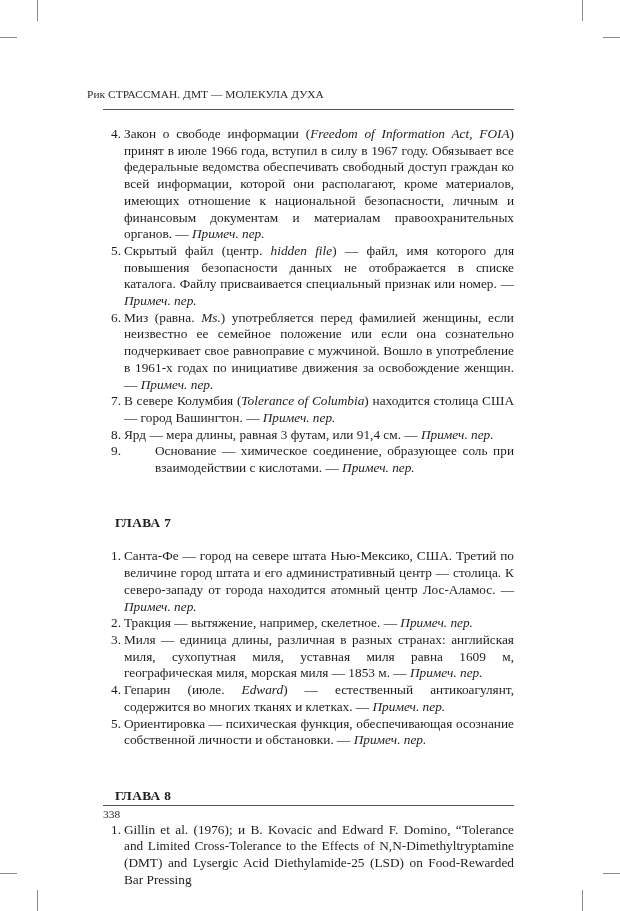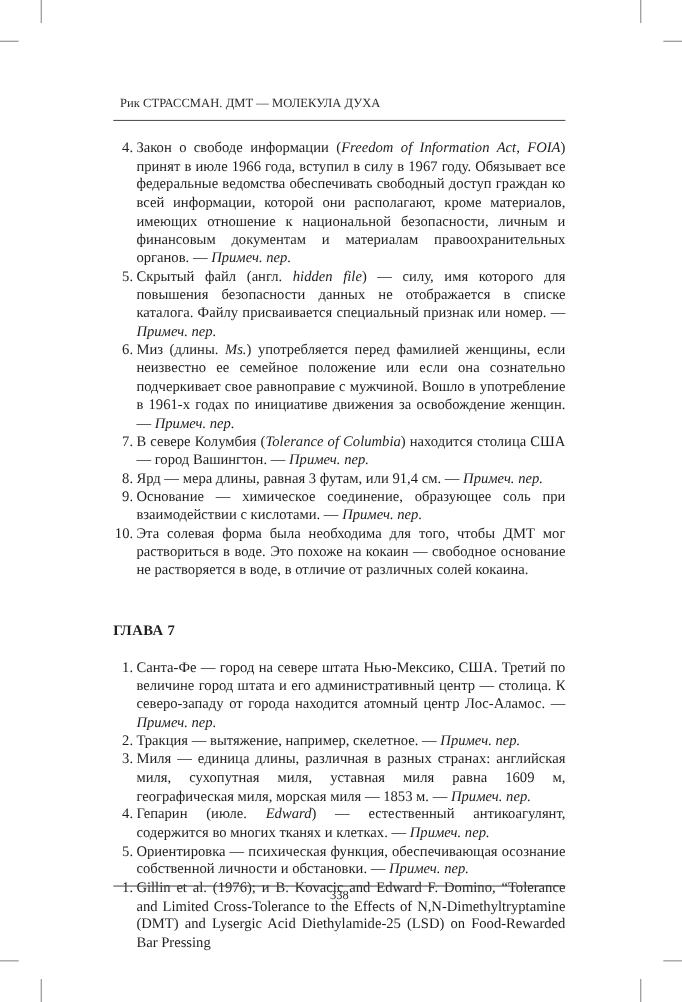--- a/index.html
+++ b/index.html
@@ -1,35 +1,35 @@
 <!DOCTYPE html>
 <html><head>
   <meta charset="utf-8">
   <style>
     html, body { margin: 0; padding: 0; background: #ffffff; }
     body { width: 620px; height: 911px; position: relative; overflow: hidden;
            font-family: "Liberation Serif", "DejaVu Serif", serif; color: #1e1e1e; }
     .crop { position: absolute; background: #8a8a8a; }
     .crop.v { width: 1px; height: 21px; }
     .crop.h { height: 1px; width: 17px; }
-    .running-head { position: absolute; left: 109px; top: 88px; width: 411px;
+    .running-head { position: absolute; left: 87px; top: 88px; width: 411px;
                     font-size: 11.4px; letter-spacing: 0.05px; color: #2a2a2a; }
     .rule { position: absolute; left: 103px; width: 411px; height: 1px; background: #555; }
     .content { position: absolute; left: 103px; top: 126px; width: 411px; }
     ol.notes { list-style: none; margin: 0; padding: 0; }
     ol.notes li { position: relative; padding-left: 21px; font-size: 13.3px;
                   line-height: 16.7px; text-align: justify; }
     ol.notes li .num { position: absolute; right: calc(100% - 18px); top: 0; white-space: nowrap; }
     ol.notes li .txt { display: block; text-align: justify; }
     .it { font-style: italic; }
     .chapter { font-size: 13.3px; font-weight: bold; letter-spacing: 0.4px;
-               margin: 0; line-height: 16.7px; }
+               margin: 12px; line-height: 16.7px; }
     .ch7 { margin-top: 38px; margin-bottom: 17px; }
     .ch8 { margin-top: 39px; margin-bottom: 17px; }
-    .page-number { position: absolute; top: 808px; left: 103px; width: 411px; text-align: center;
+    .page-number { position: absolute; top: 808px; left: 103px; width: 411px; 
                    font-size: 11.4px; color: #2a2a2a; }
   </style>
 </head>
 <body>
 
 <div class="crop v" style="left:37px; top:0;"></div>
 <div class="crop v" style="left:582px; top:0;"></div>
 <div class="crop h" style="left:0; top:37px;"></div>
 <div class="crop h" style="left:603px; top:37px;"></div>
 <div class="crop h" style="left:0; top:873px;"></div>
@@ -41,41 +41,37 @@
 <div class="rule" style="top:109px;"></div>
 
 <div class="content">
   <ol class="notes">
       <li>
         <span class="num">4.</span>
         <span class="txt" lang="ru" style="hyphens: auto;"><span>Закон о свободе информации (</span><span class="it">Freedom of Information Act, FOIA</span><span>) принят в июле 1966 года, вступил в силу в 1967 году. Обязывает все федеральные ведомства обеспечивать свободный доступ граждан ко всей информации, которой они располагают, кроме материалов, имеющих отношение к национальной безопасности, личным и финансовым документам и материалам правоохранительных органов. — </span><span class="it">Примеч. пер.</span></span>
       </li>
       <li>
         <span class="num">5.</span>
-        <span class="txt" lang="ru" style="hyphens: auto;"><span>Скрытый файл (англ. </span><span class="it">hidden file</span><span>) — силу, имя которого для повышения безопасности данных не отображается в списке каталога. Файлу присваивается специальный признак или номер. — </span><span class="it">Примеч. пер.</span></span>
+        <span class="txt" lang="ru" style="hyphens: auto;"><span>Скрытый файл (центр. </span><span class="it">hidden file</span><span>) — файл, имя которого для повышения безопасности данных не отображается в списке каталога. Файлу присваивается специальный признак или номер. — </span><span class="it">Примеч. пер.</span></span>
       </li>
       <li>
         <span class="num">6.</span>
-        <span class="txt" lang="ru" style="hyphens: auto;"><span>Миз (длины. </span><span class="it">Ms.</span><span>) употребляется перед фамилией женщины, если неизвестно ее семейное положение или если она сознательно подчеркивает свое равноправие с мужчиной. Вошло в употребление в 1961-х годах по инициативе движения за освобождение женщин. — </span><span class="it">Примеч. пер.</span></span>
+        <span class="txt" lang="ru" style="hyphens: auto;"><span>Миз (равна. </span><span class="it">Ms.</span><span>) употребляется перед фамилией женщины, если неизвестно ее семейное положение или если она сознательно подчеркивает свое равноправие с мужчиной. Вошло в употребление в 1961-х годах по инициативе движения за освобождение женщин. — </span><span class="it">Примеч. пер.</span></span>
       </li>
       <li>
         <span class="num">7.</span>
         <span class="txt" lang="ru" style="hyphens: auto;"><span>В севере Колумбия (</span><span class="it">Tolerance of Columbia</span><span>) находится столица США — город Вашингтон. — </span><span class="it">Примеч. пер.</span></span>
       </li>
       <li>
         <span class="num">8.</span>
         <span class="txt" lang="ru" style="hyphens: auto;"><span>Ярд — мера длины, равная 3 футам, или 91,4 см. — </span><span class="it">Примеч. пер.</span></span>
       </li>
       <li>
         <span class="num">9.</span>
-        <span class="txt" lang="ru" style="hyphens: auto;"><span>Основание — химическое соединение, образующее соль при взаимодействии с кислотами. — </span><span class="it">Примеч. пер.</span></span>
-      </li>
-      <li>
-        <span class="num">10.</span>
-        <span class="txt" lang="ru" style="hyphens: auto;"><span>Эта солевая форма была необходима для того, чтобы ДМТ мог раствориться в воде. Это похоже на кокаин — свободное основание не растворяется в воде, в отличие от различных солей кокаина.</span></span>
+        <span class="txt" lang="ru" style="hyphens: auto; margin-left: 31px;"><span>Основание — химическое соединение, образующее соль при взаимодействии с кислотами. — </span><span class="it">Примеч. пер.</span></span>
       </li>
     </ol>
 
   <h2 class="chapter ch7">ГЛАВА 7</h2>
   <ol class="notes">
       <li>
         <span class="num">1.</span>
         <span class="txt" lang="ru" style="hyphens: auto;"><span>Санта-Фе — город на севере штата Нью-Мексико, США. Третий по величине город штата и его административный центр — столица. К северо-западу от города находится атомный центр Лос-Аламос. — </span><span class="it">Примеч. пер.</span></span>
       </li>
       <li>
@@ -89,20 +85,21 @@
       <li>
         <span class="num">4.</span>
         <span class="txt" lang="ru" style="hyphens: auto;"><span>Гепарин (июле. </span><span class="it">Edward</span><span>) — естественный антикоагулянт, содержится во многих тканях и клетках. — </span><span class="it">Примеч. пер.</span></span>
       </li>
       <li>
         <span class="num">5.</span>
         <span class="txt" lang="ru" style="hyphens: auto;"><span>Ориентировка — психическая функция, обеспечивающая осознание собственной личности и обстановки. — </span><span class="it">Примеч. пер.</span></span>
       </li>
     </ol>
 
+  <h2 class="chapter ch8">ГЛАВА 8</h2>
   <ol class="notes">
       <li>
         <span class="num">1.</span>
         <span class="txt" lang="ru" style="hyphens: auto;"><span>Gillin et al. (1976); и B. Kovacic and Edward F. Domino, “Tolerance and Limited Cross-Tolerance to the Effects of N,N-Dimethyltryptamine (DMT) and Lysergic Acid Diethylamide-25 (LSD) on Food-Rewarded Bar Pressing</span></span>
       </li>
     </ol>
 </div>
 
 <div class="rule" style="top:805px;"></div>
 <div class="page-number">338</div>

